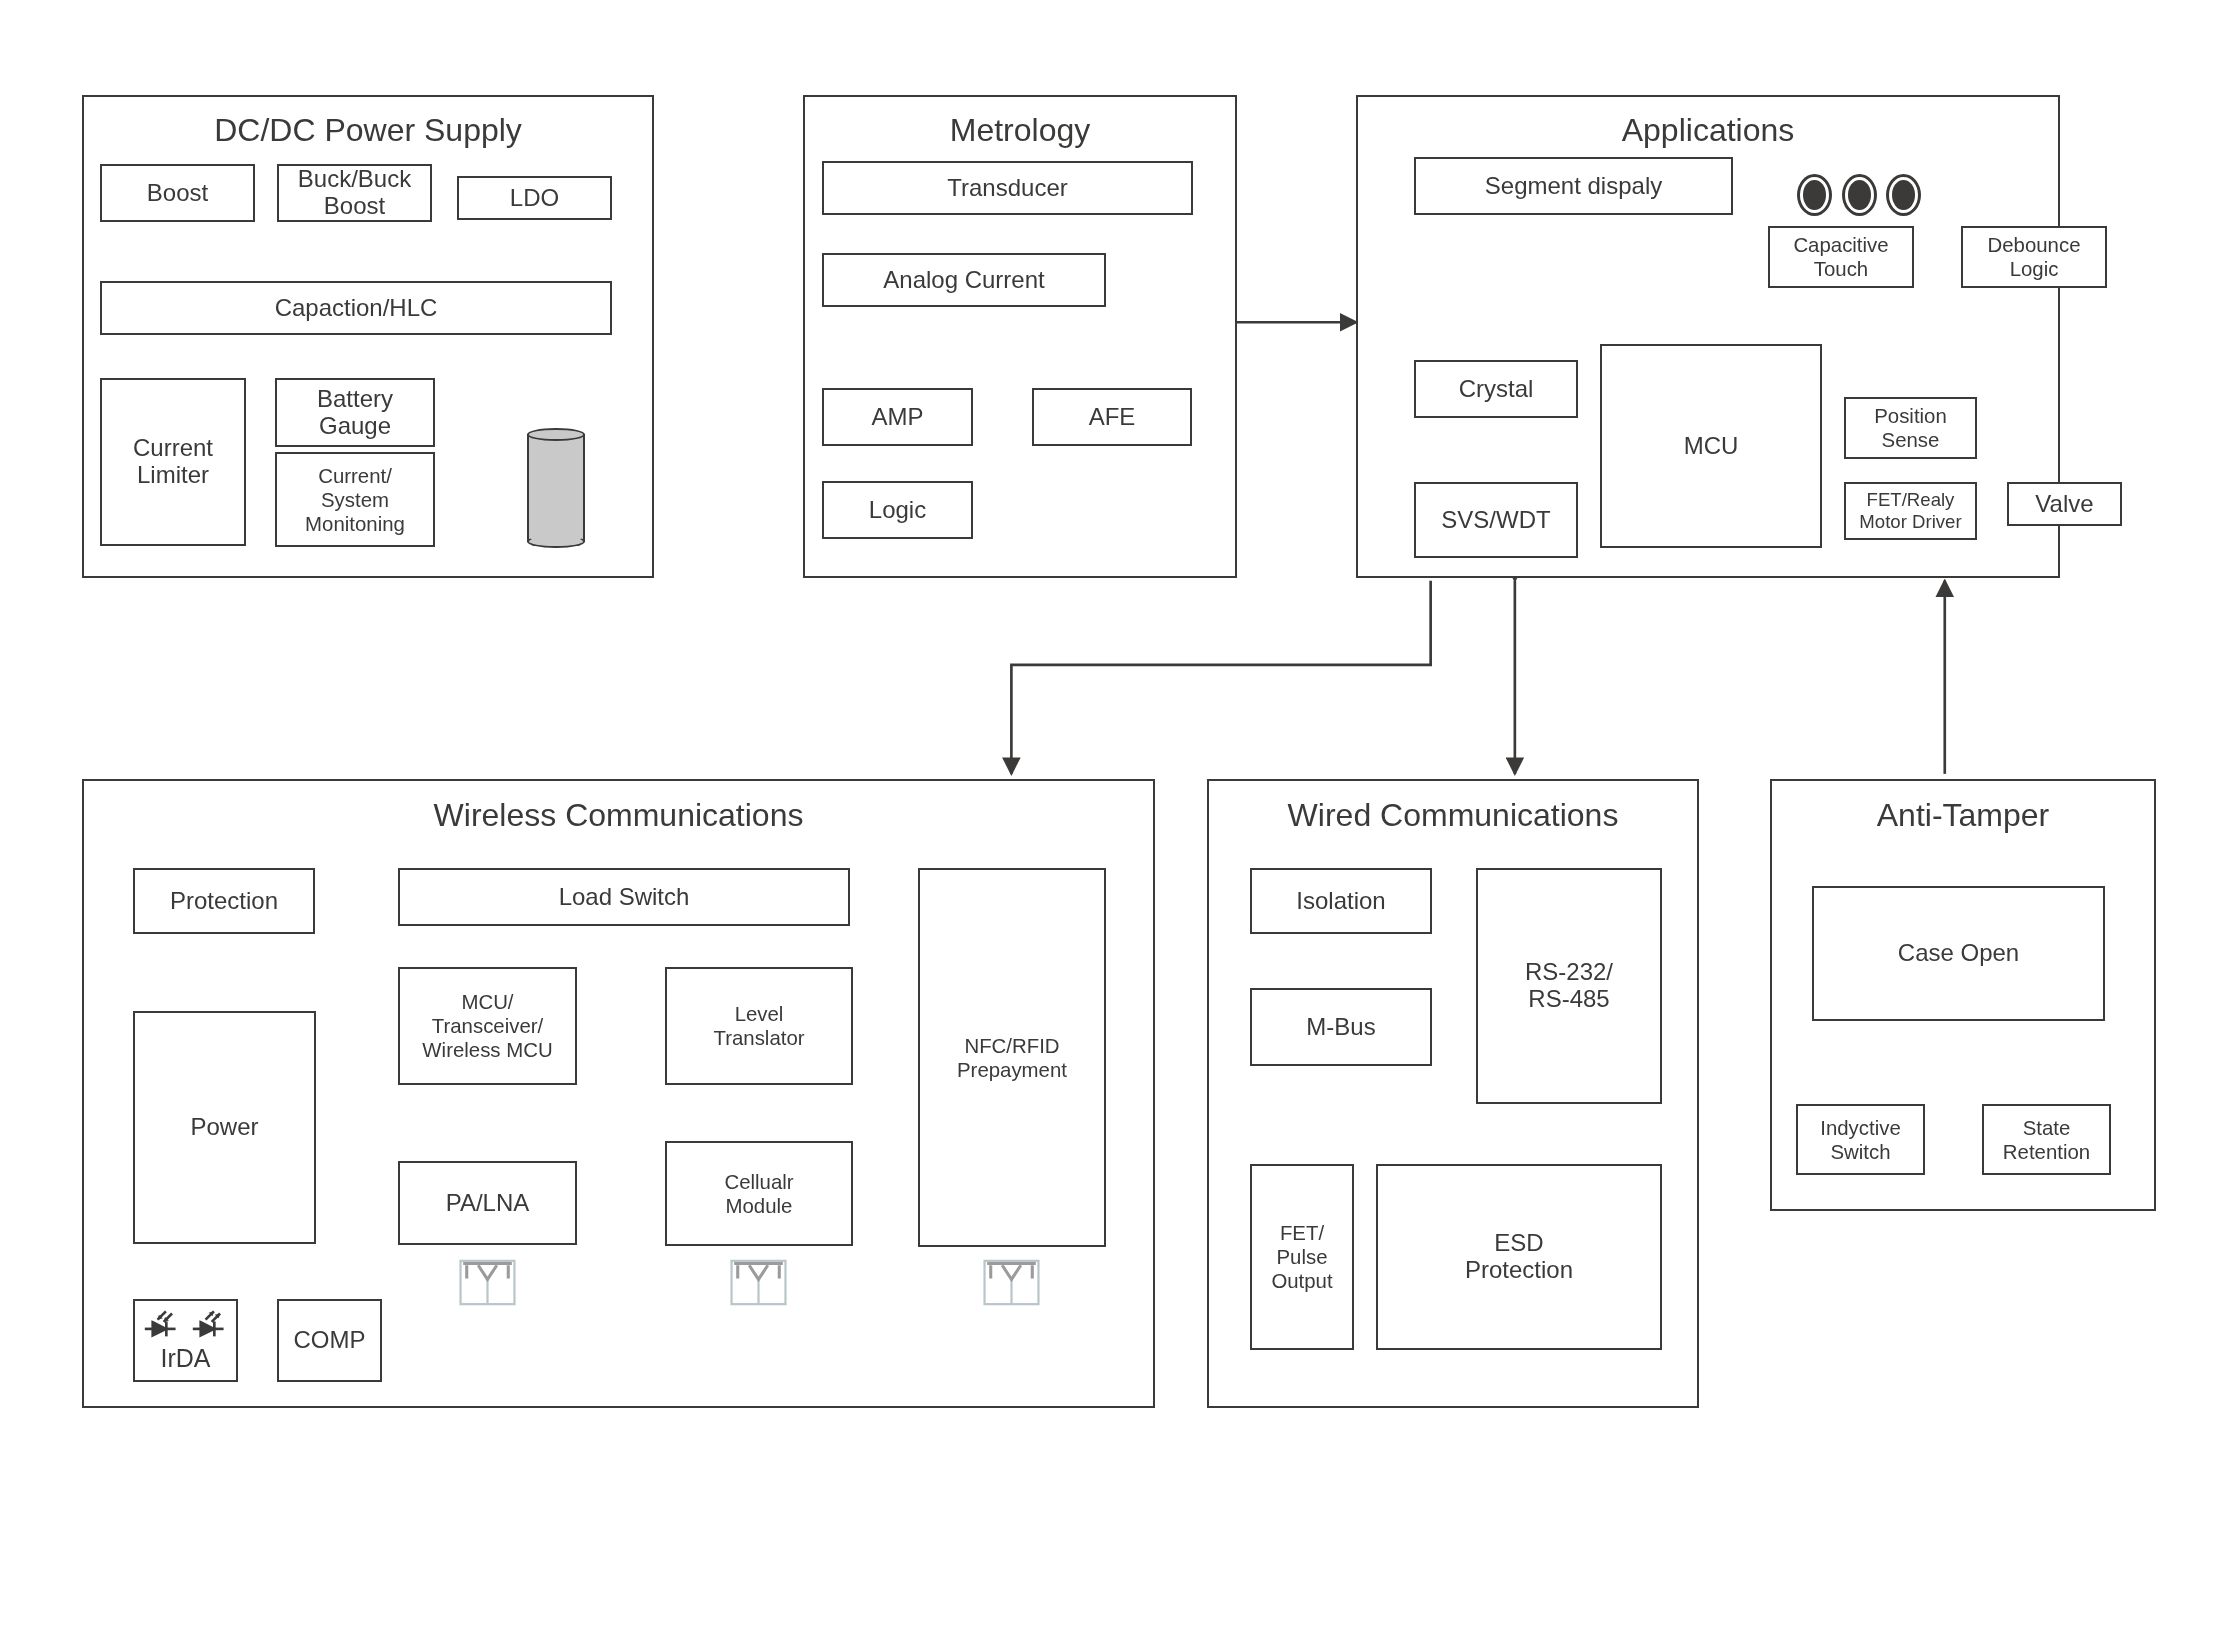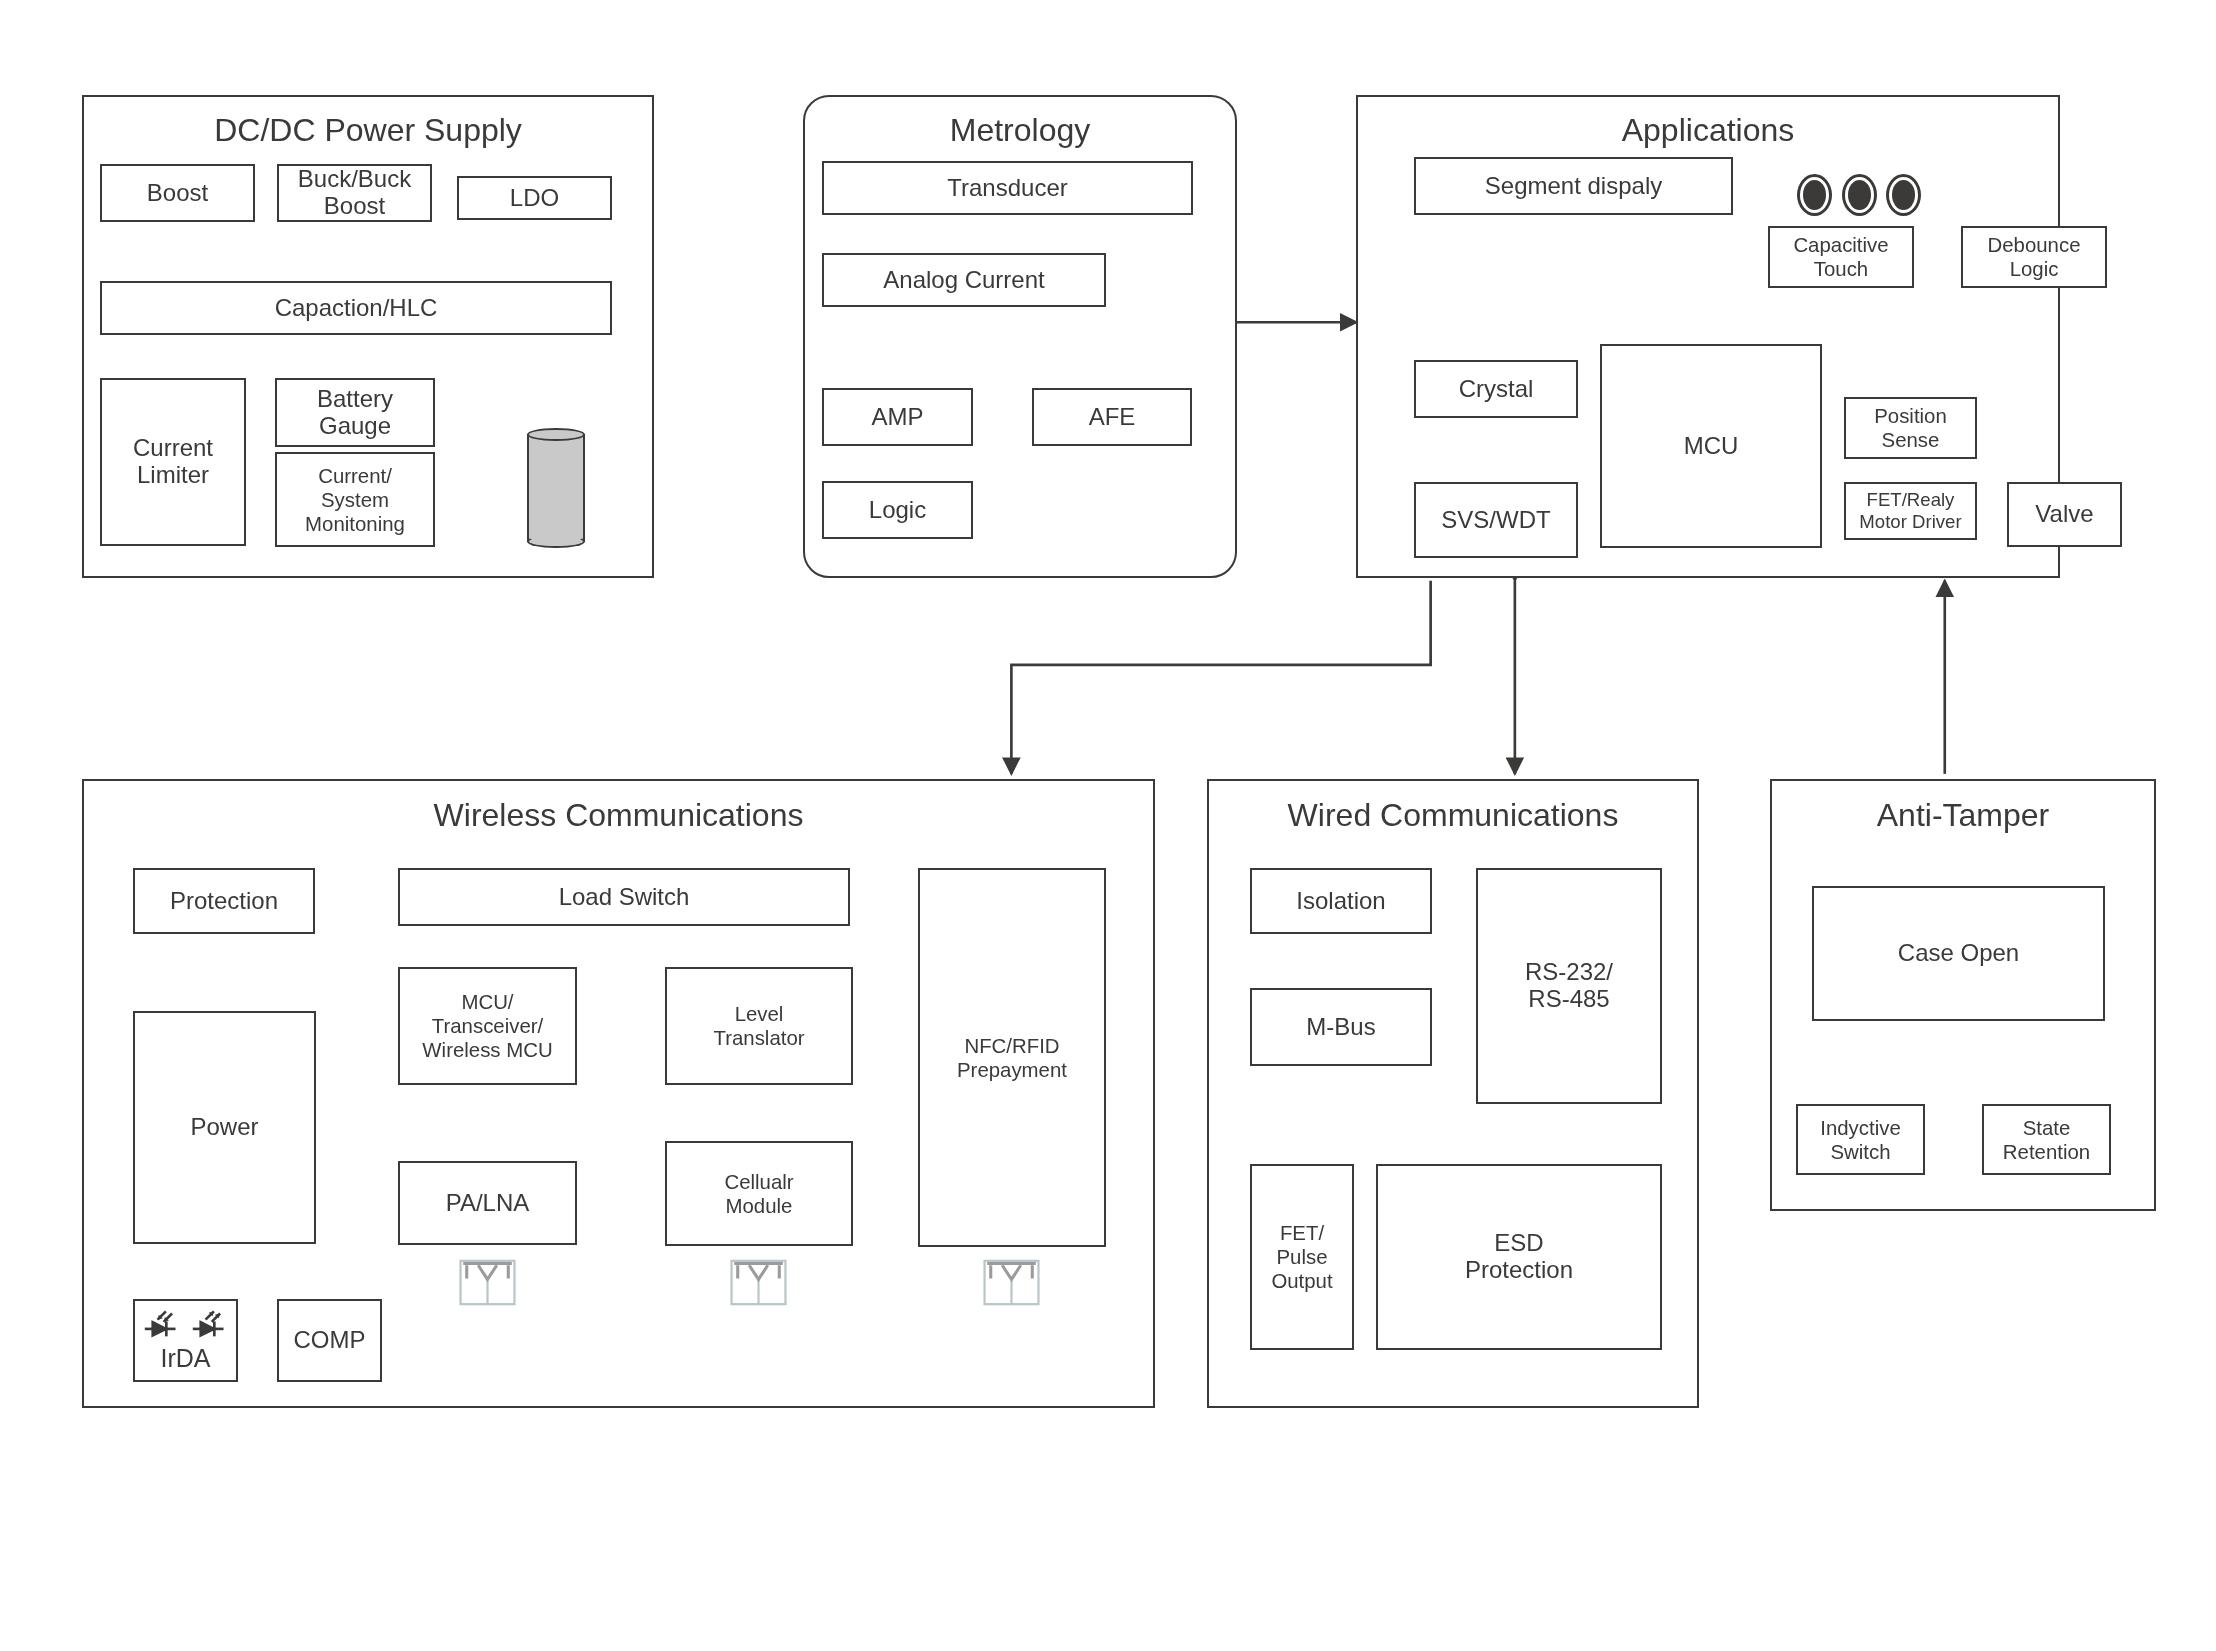--- a/index.html
+++ b/index.html
@@ -157,21 +157,21 @@
 Gauge</div>
   <div class="blk small" style="left:275px;top:452px;width:160px;height:95px;">Current/
 System
 Monitoning</div>
   <div class="battery" style="left:527px;top:428px;width:58px;height:120px;">
     <div class="body"></div>
     <div class="bottom"></div>
     <div class="cap"></div>
   </div>
 
-  <div class="panel" style="left:803px;top:95px;width:434px;height:483px;border-radius:26px;">
+  <div class="panel" style="left:803px;top:95px;width:434px;height:483px;">
     <div class="panel-title" style="top:18.6px;">Metrology</div>
   </div>
   <div class="blk" style="left:822px;top:161px;width:371px;height:54px;">Transducer</div>
   <div class="blk" style="left:822px;top:253px;width:284px;height:54px;">Analog Current</div>
   <div class="blk" style="left:822px;top:388px;width:151px;height:58px;">AMP</div>
   <div class="blk" style="left:1032px;top:388px;width:160px;height:58px;">AFE</div>
   <div class="blk" style="left:822px;top:481px;width:151px;height:58px;">Logic</div>
 
   <div class="panel" style="left:1356px;top:95px;width:704px;height:483px;">
     <div class="panel-title" style="top:18.6px;">Applications</div>
@@ -193,21 +193,21 @@
   <div class="blk small" style="left:1942px;top:226px;width:146px;height:62px;margin-left:19px;">Debounce
 Logic</div>
 
   <div class="blk" style="left:1414px;top:360px;width:164px;height:58px;">Crystal</div>
   <div class="blk" style="left:1600px;top:344px;width:222px;height:204px;">MCU</div>
   <div class="blk" style="left:1414px;top:482px;width:164px;height:76px;">SVS/WDT</div>
   <div class="blk small" style="left:1844px;top:397px;width:133px;height:62px;">Position
 Sense</div>
   <div class="blk tiny" style="left:1844px;top:482px;width:133px;height:58px;">FET/Realy
 Motor Driver</div>
-  <div class="blk" style="left:2007px;top:482px;width:115px;height:65px;text-align:center;">Valve</div>
+  <div class="blk" style="left:2007px;top:482px;width:115px;height:44px;text-align:center;">Valve</div>
 
   <div class="panel" style="left:82px;top:779px;width:1073px;height:629px;">
     <div class="panel-title" style="top:20px;">Wireless Communications</div>
   </div>
   <div class="blk" style="left:133px;top:868px;width:182px;height:66px;">Protection</div>
   <div class="blk" style="left:398px;top:868px;width:452px;height:58px;">Load Switch</div>
   <div class="blk" style="left:133px;top:1011px;width:183px;height:233px;">Power</div>
   <div class="blk small" style="left:398px;top:967px;width:179px;height:118px;">MCU/
 Transceiver/
 Wireless MCU</div>

